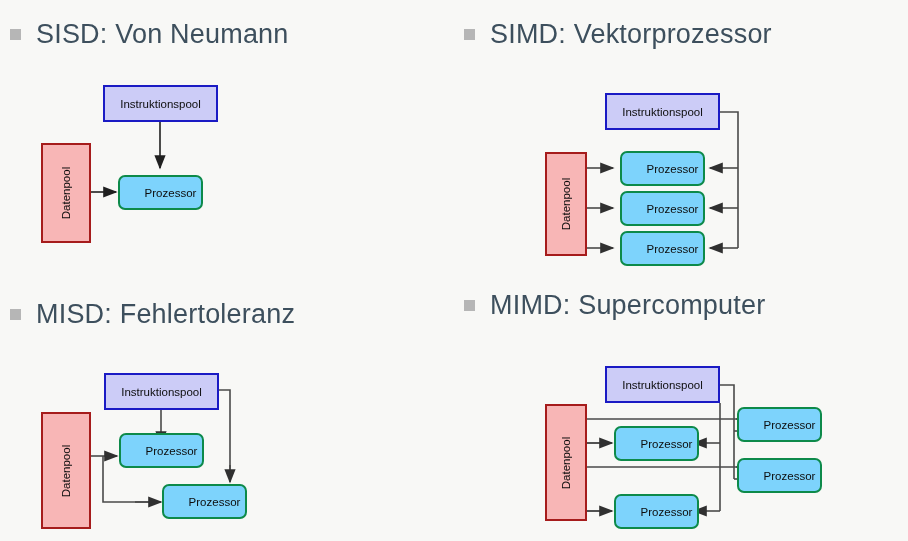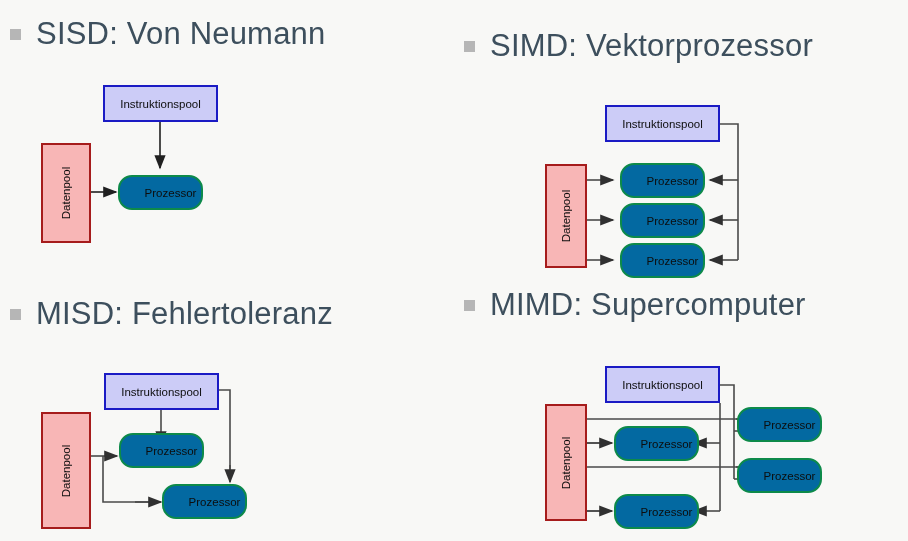--- a/index.html
+++ b/index.html
@@ -5,39 +5,39 @@
   html,body{margin:0;padding:0;}
   body{
     width:908px;height:541px;
     background:#f8f8f6;
     font-family:"Liberation Sans", sans-serif;
     overflow:hidden;
     position:relative;
   }
   .quad{position:absolute;width:454px;height:270px;}
   .q-tl{left:0;top:0;}
-  .q-tr{left:454px;top:0;margin-top:12px;}
+  .q-tr{left:454px;top:0;}
   .q-bl{left:0;top:280px;}
   .q-br{left:454px;top:271px;}
 
   .heading{
     position:absolute;
     display:flex;align-items:center;
     left:10px;top:14px;
     height:40px;
   }
   .bullet{
     width:11px;height:11px;
     background:#b6b6b6;
     display:inline-block;
     margin-right:15px;
     flex:none;
   }
   .heading-text{
-    font-size:31px;
+    font-size:27px;
     color:#3d4f5d;
     font-weight:400;
     letter-spacing:0.2px;
     white-space:nowrap;
     text-align:center;
   }
 
   .diagram{position:absolute;left:0;top:0;width:454px;height:270px;}
   .diagram svg{position:absolute;left:0;top:0;}
 
@@ -48,23 +48,23 @@
     font-size:11.5px;
     color:#0d0d0d;
     white-space:nowrap;
   }
   .node-instr{
     background:#ccccf7;
     border:2.5px solid #1a1ac4;
     border-radius:0;
   }
   .node-proc{
-    background:#0369a1;
+    background:#7dd3fc;
     border:2.5px solid #0d8a4a;
-    border-radius:14px;
+    border-radius:7px;
     padding-left:20px;
   }
   .node-data{
     background:#f8b6b6;
     border:2.5px solid #a61c1c;
     border-radius:0;
   }
   .node-data .vtext{
     transform:rotate(-90deg);
     white-space:nowrap;

